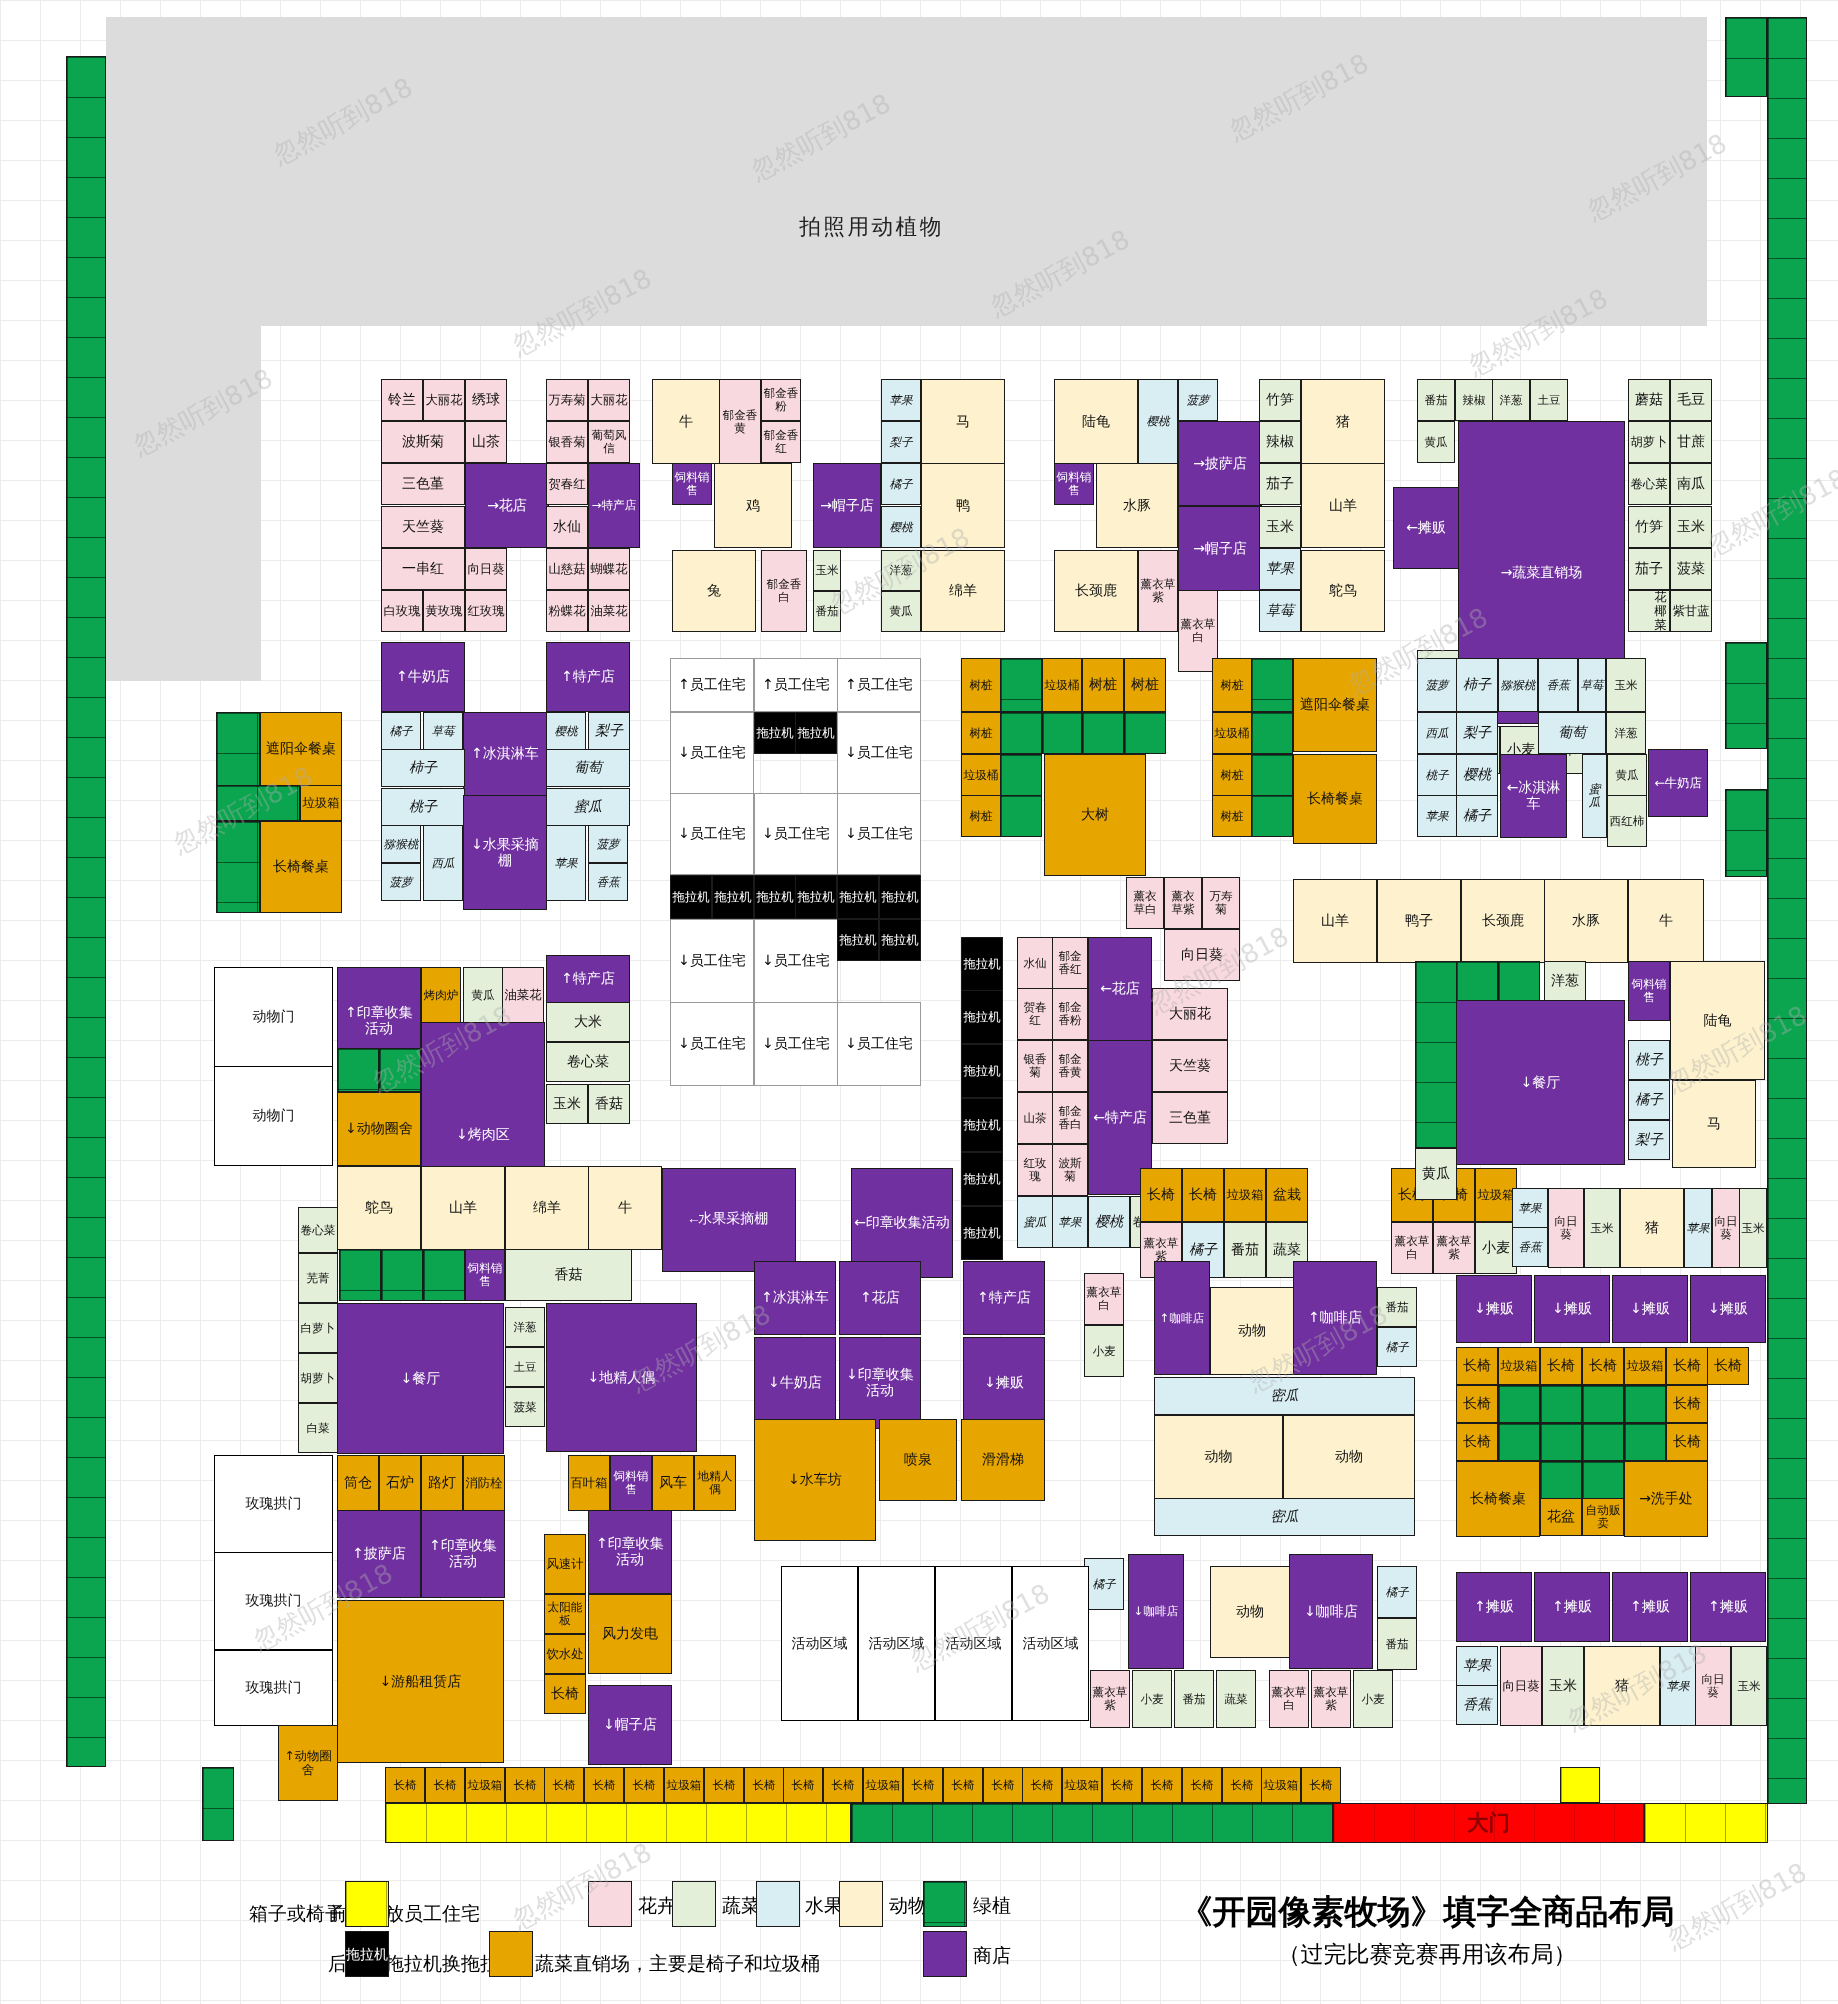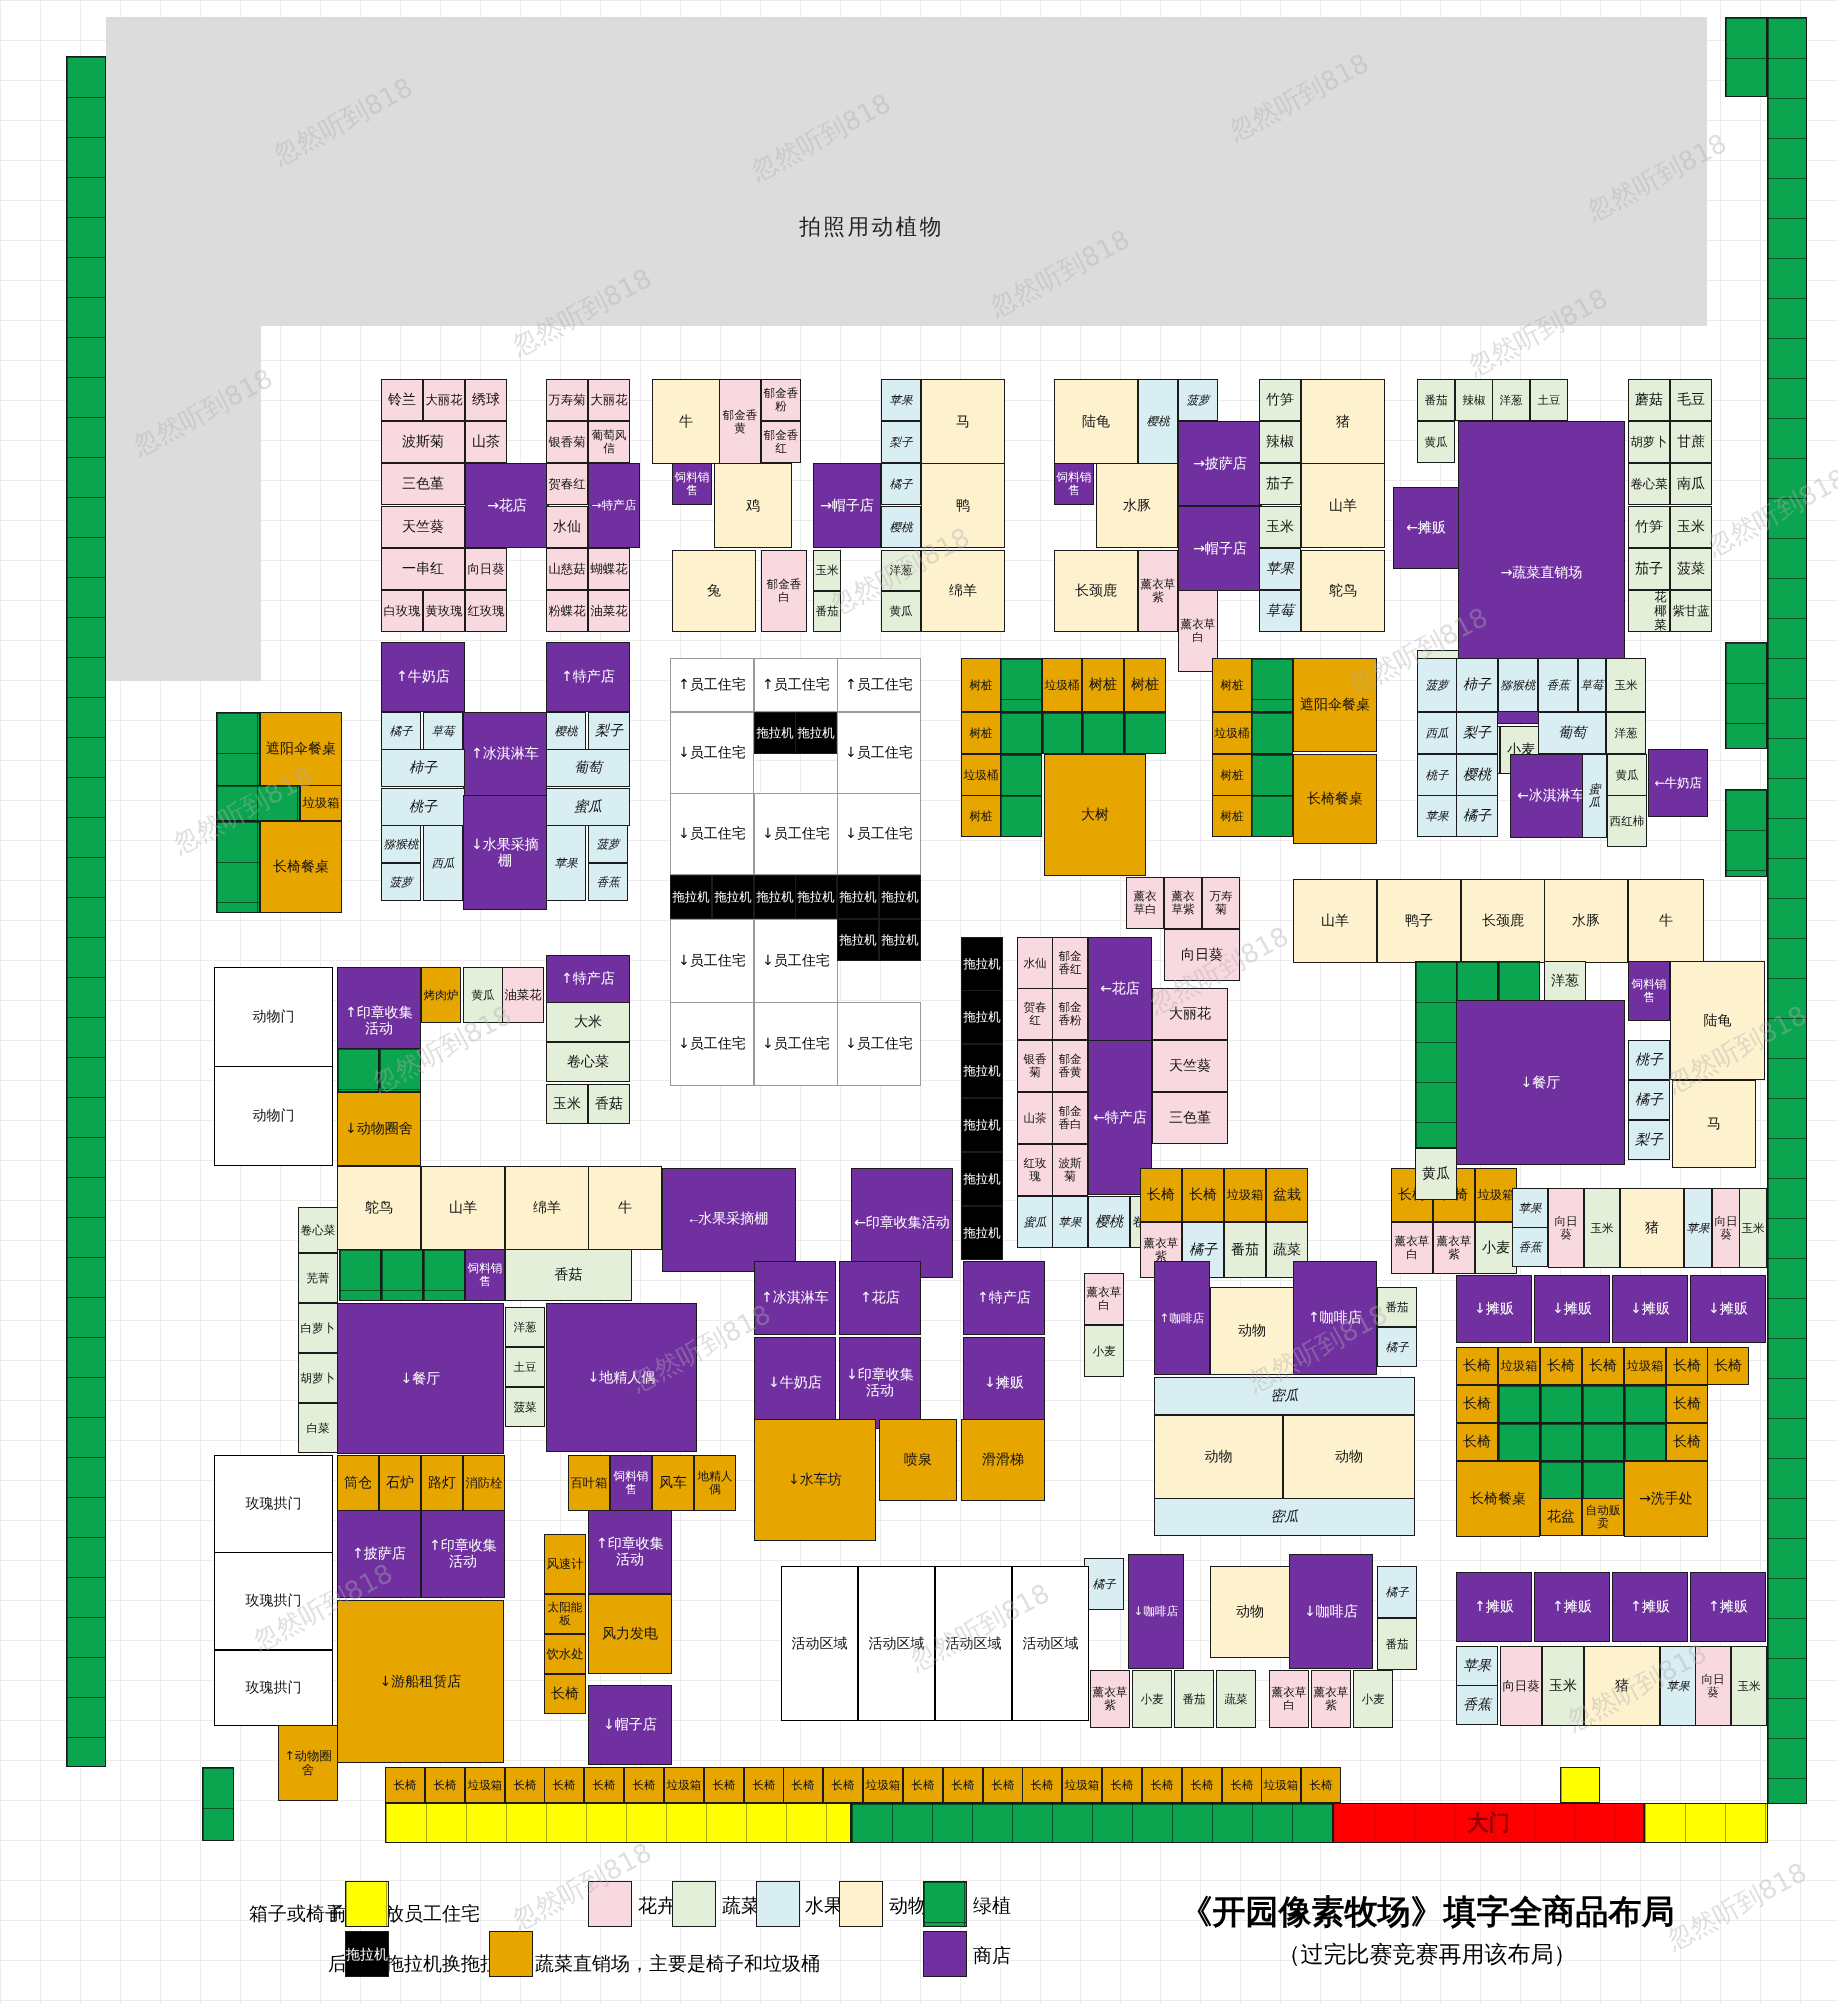--- a/index.html
+++ b/index.html
@@ -252,21 +252,21 @@
     <div class="cell cU" style="left: 1498px; top: 658px; width: 40px; height: 54px; font-size: 11.6px;">猕猴桃</div>
     <div class="cell cU" style="left: 1538px; top: 658px; width: 40px; height: 54px; font-size: 11.6px;">香蕉</div>
     <div class="cell cU" style="left: 1578px; top: 658px; width: 28px; height: 54px; font-size: 11.6px;">草莓</div>
     <div class="cell cV" style="left: 1606px; top: 658px; width: 40px; height: 54px; font-size: 11.6px;">玉米</div>
     <div class="cell cU" style="left: 1417px; top: 712px; width: 40px; height: 42px; font-size: 11.6px;">西瓜</div>
     <div class="cell cU" style="left: 1456px; top: 712px; width: 42px; height: 42px; font-size: 14px;">梨子</div>
     <div class="cell cU" style="left: 1538px; top: 712px; width: 68px; height: 42px; font-size: 14px;">葡萄</div>
     <div class="cell cV" style="left: 1606px; top: 712px; width: 40px; height: 42px; font-size: 11.6px;">洋葱</div>
     <div class="cell cU" style="left: 1417px; top: 754px; width: 40px; height: 42px; font-size: 11.6px;">桃子</div>
     <div class="cell cU" style="left: 1456px; top: 754px; width: 42px; height: 42px; font-size: 14px;">樱桃</div>
-    <div class="cell cS" style="left: 1500px; top: 754px; width: 82px; height: 84px; font-size: 14px; margin-left: 10px;">←冰淇淋车</div>
+    <div class="cell cS" style="left: 1500px; top: 754px; width: 67px; height: 84px; font-size: 14px;">←冰淇淋车</div>
     <div class="cell cU" style="left: 1582px; top: 754px; width: 25px; height: 84px; font-size: 11.6px;">蜜瓜</div>
     <div class="cell cV" style="left: 1607px; top: 754px; width: 40px; height: 42px; font-size: 11.6px;">黄瓜</div>
     <div class="cell cV" style="left: 1607px; top: 795px; width: 40px; height: 52px; font-size: 11.6px;">西红柿</div>
     <div class="cell cU" style="left: 1417px; top: 795px; width: 40px; height: 42px; font-size: 11.6px;">苹果</div>
     <div class="cell cU" style="left: 1456px; top: 795px; width: 42px; height: 42px; font-size: 14px;">橘子</div>
     <div class="cell cS" style="left: 1648px; top: 749px; width: 60px; height: 68px; font-size: 12.4px;">←牛奶店</div>
     <div class="cell cA" style="left: 1293px; top: 879px; width: 84px; height: 84px; font-size: 14px;">山羊</div>
     <div class="cell cA" style="left: 1377px; top: 879px; width: 84px; height: 84px; font-size: 14px;">鸭子</div>
     <div class="cell cA" style="left: 1461px; top: 879px; width: 84px; height: 84px; font-size: 14px;">长颈鹿</div>
     <div class="cell cA" style="left: 1544px; top: 879px; width: 84px; height: 84px; font-size: 14px;">水豚</div>
@@ -301,20 +301,21 @@
     <div class="cell cK" style="left: 961px; top: 1098px; width: 42px; height: 54px; font-size: 12.4px;">拖拉机</div>
     <div class="cell cK" style="left: 961px; top: 1152px; width: 42px; height: 54px; font-size: 12.4px;">拖拉机</div>
     <div class="cell cK" style="left: 961px; top: 1206px; width: 42px; height: 54px; font-size: 12.4px;">拖拉机</div>
     <div class="cell cW" style="left: 214px; top: 967px; width: 119px; height: 100px; font-size: 14px;">动物门</div>
     <div class="cell cW" style="left: 214px; top: 1066px; width: 119px; height: 100px; font-size: 14px;">动物门</div>
     <div class="cell cS" style="left: 337px; top: 967px; width: 84px; height: 107px; font-size: 14px;">↑印章收集活动</div>
     <div class="cell cO" style="left: 421px; top: 967px; width: 40px; height: 56px; font-size: 11.6px;">烤肉炉</div>
     <div class="cell cV" style="left: 463px; top: 967px; width: 40px; height: 56px; font-size: 11.6px;">黄瓜</div>
     <div class="cell cF" style="left: 502px; top: 967px; width: 42px; height: 56px; font-size: 12.4px;">油菜花</div>
     <div class="cell cS" style="left: 546px; top: 955px; width: 84px; height: 48px; font-size: 14px;">↑特产店</div>
+    <div class="cell cS" style="left: 421px; top: 1022px; width: 124px; height: 225px; font-size: 14px;">↓烤肉区</div>
     <div class="cell cV" style="left: 546px; top: 1002px; width: 84px; height: 40px; font-size: 14px;">大米</div>
     <div class="cell cV" style="left: 546px; top: 1042px; width: 84px; height: 40px; font-size: 14px;">卷心菜</div>
     <div class="cell cV" style="left: 546px; top: 1084px; width: 42px; height: 40px; font-size: 14px;">玉米</div>
     <div class="cell cV" style="left: 588px; top: 1084px; width: 42px; height: 40px; font-size: 14px;">香菇</div>
     <div class="cell cG" style="left: 337px; top: 1048px; width: 42px; height: 44px;"></div>
     <div class="cell cG" style="left: 379px; top: 1048px; width: 42px; height: 44px;"></div>
     <div class="cell cO" style="left: 337px; top: 1092px; width: 84px; height: 74px; font-size: 14px;">↓动物圈舍</div>
     <div class="cell cA" style="left: 337px; top: 1166px; width: 84px; height: 84px; font-size: 14px;">鸵鸟</div>
     <div class="cell cA" style="left: 421px; top: 1166px; width: 84px; height: 84px; font-size: 14px;">山羊</div>
     <div class="cell cA" style="left: 505px; top: 1166px; width: 84px; height: 84px; font-size: 14px;">绵羊</div>

